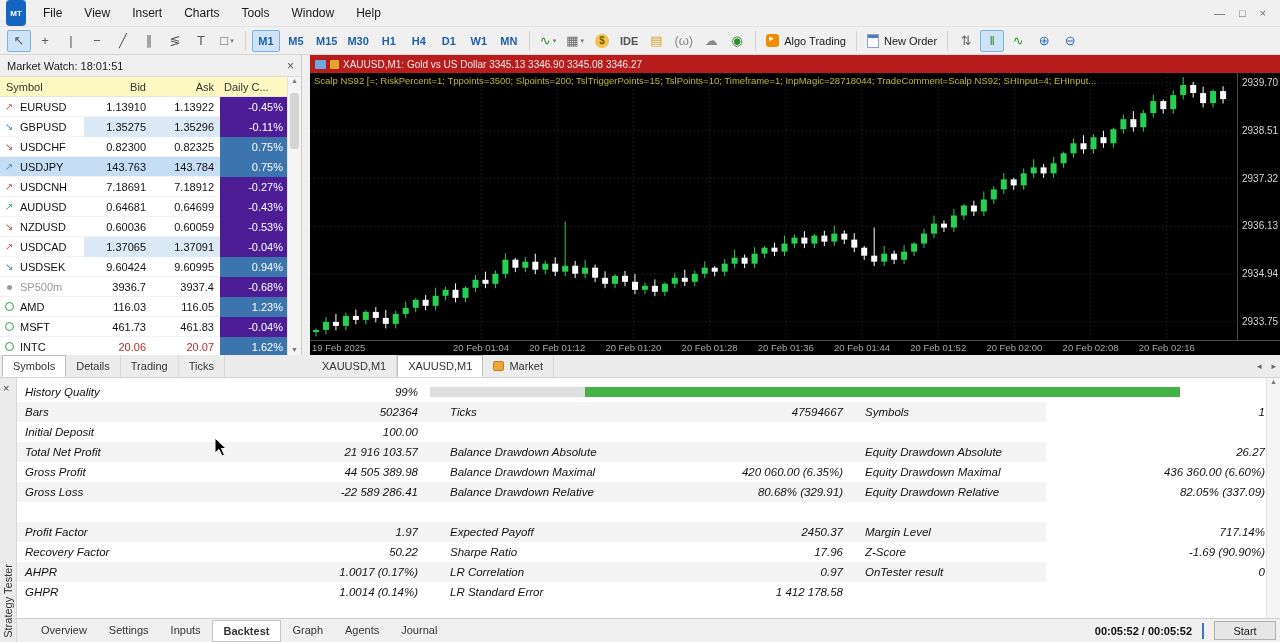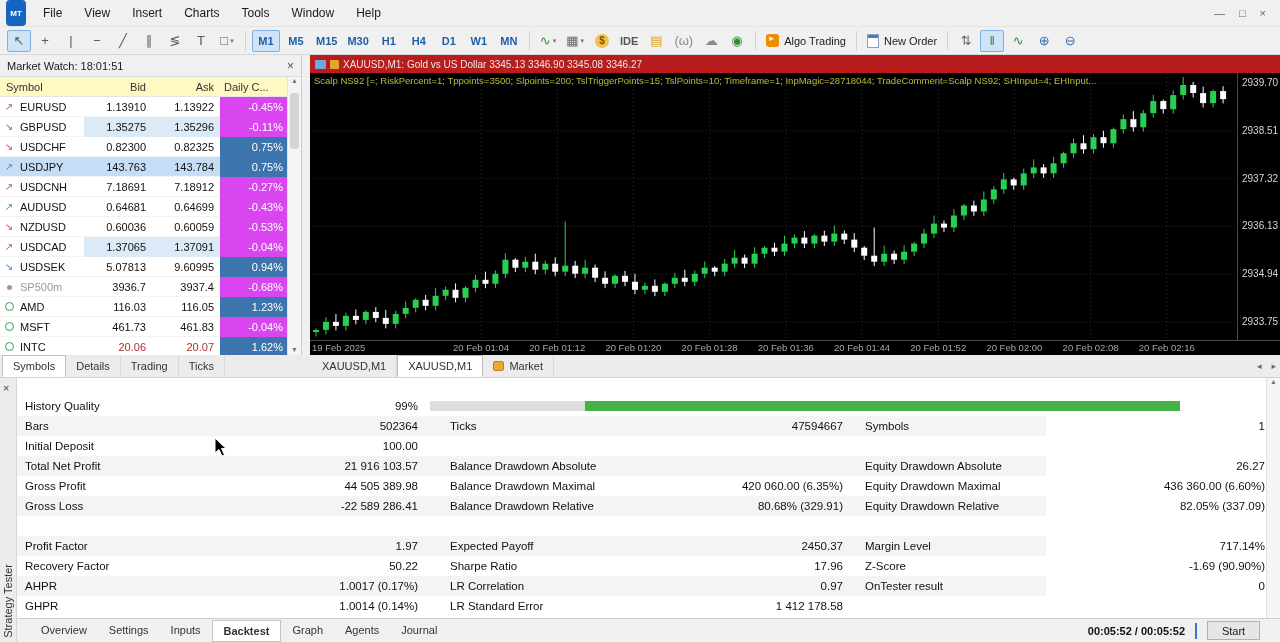--- a/index.html
+++ b/index.html
@@ -51,21 +51,21 @@
   .mw-row.sel{background:#c6def5;}
   .mw-row.tick .mw-num{background:#dceaf8;}
   .mw-ic{text-align:center;font-size:10px;line-height:1;}
   .mw-ic .dot{width:5px;height:5px;border-radius:50%;background:#9a9a9a;display:inline-block;}
   .mw-ic .clock{width:9px;height:9px;border:1.5px solid #2e9e4f;border-radius:50%;display:inline-block;}
   .mw-sym{padding-left:2px;color:#111;}
   .mw-sym.muted{color:#9a9a9a;}
   .mw-num{text-align:right;padding-right:6px;color:#111;height:100%;line-height:20px;}
   .mw-chg{text-align:right;padding-right:5px;color:#fff;height:100%;line-height:20px;}
   .mw-chg.pos{background:#3c74ad;}
-  .mw-chg.neg{background:#d946ef;}
+  .mw-chg.neg{background:#4c1d95;}
   #mw-scrollbar{position:absolute;right:0;top:22px;width:14px;height:278px;background:#f5f5f5;
     border-left:1px solid #e2e2e2;font-size:7px;color:#777;text-align:center;}
   #mw-scrollbar .thumb{position:absolute;left:2px;top:16px;width:9px;height:56px;background:#d4d4d4;border-radius:3px;}
   #mw-scrollbar .dn{position:absolute;bottom:2px;left:0;width:100%;}
 
   
   #chart-window{position:absolute;left:310px;top:55px;width:970px;height:300px;background:#000;}
   .chart-titlebar{height:18px;background:#b91c1c;display:flex;align-items:center;padding:0 5px;
     color:#e8e8e8;font-size:10px;gap:4px;white-space:nowrap;overflow:hidden;}
   .ct-ico1{width:11px;height:9px;background:#6fa8dc;display:inline-block;border-radius:1px;}
@@ -92,41 +92,41 @@
   .market-ico{width:11px;height:10px;background:#eda833;border:1px solid #c07f1f;border-radius:2px;display:inline-block;}
   #tab-scroll{position:absolute;right:4px;top:0;height:100%;display:flex;align-items:center;gap:10px;color:#666;font-size:9px;}
 
   
   #tester{position:absolute;left:0;top:378px;width:1280px;height:240px;background:#fff;}
   #tester-strip{position:absolute;left:0;top:378px;width:17px;height:264px;background:#ececec;
     border-right:1px solid #d8d8d8;z-index:5;}
   #tester-close{position:absolute;top:4px;left:3px;font-size:11px;color:#444;}
   #tester-strip .vlabel{position:absolute;bottom:4px;left:2px;writing-mode:vertical-rl;
     transform:rotate(180deg);font-size:11px;color:#333;}
-  #tester-rows{position:absolute;left:0;top:14px;width:1060px;height:240px;}
+  #tester-rows{position:absolute;left:0;top:0;width:1060px;height:240px;font-style:italic;}
   .t-row{position:absolute;left:17px;right:14px;height:20px;font-size:11.5px;color:#111;}
   .t-row.alt{background:#f4f4f4;}
   .t-cell{position:absolute;top:0;line-height:20px;white-space:nowrap;}
   .c-l1{left:8px;}  .c-v1{left:180px;width:221px;text-align:right;}
   .c-l2{left:433px;} .c-v2{left:560px;width:266px;text-align:right;}
   .c-l3{left:848px;} .c-v3{left:1000px;width:248px;text-align:right;}
   .q-track{position:absolute;left:413px;top:5px;width:750px;height:10px;background:#dedede;}
   .q-fill{position:absolute;left:155px;top:0;width:595px;height:10px;background:#44b244;}
   #tester-scrollbar{position:absolute;right:0;top:378px;width:14px;height:240px;background:#f5f5f5;
     border-left:1px solid #e2e2e2;font-size:7px;color:#777;text-align:center;z-index:5;}
 
   
   #tester-tabs{position:absolute;left:0;top:618px;width:1280px;height:24px;background:#f0f0f0;
     border-top:1px solid #cfcfcf;display:flex;align-items:center;padding-left:30px;font-size:11px;}
   .tt{padding:4px 11px;color:#333;}
   .tt.active{background:#fff;border:1px solid #c4c4c4;font-weight:bold;}
   #tester-timer{margin-left:auto;color:#111;font-weight:bold;}
   #timer-sep{width:2px;height:16px;background:#3b78c4;margin:0 10px;}
-  #start-btn{width:53px;height:19px;background:#e6e6e6;border:1px solid #b0b0b0;font-size:11px;
-    color:#1a1a1a;margin-right:20px;font-family:"Liberation Sans",sans-serif;}
+  #start-btn{width:62px;height:19px;background:#e6e6e6;border:1px solid #b0b0b0;font-size:11px;
+    color:#1a1a1a;margin-right:4px;font-family:"Liberation Sans",sans-serif;}
 
   #mouse-cursor{position:absolute;left:214px;top:437px;z-index:50;}
 </style>
 </head>
 <body>
 
 <div id="menubar">
   <span id="app-logo">MT</span>
   <nav id="menu-items">
       <span class="menu-item">File</span>
@@ -300,21 +300,21 @@
       <div class="mw-row tick">
         <span class="mw-ic"><span style="color: rgb(192, 80, 80);">↗</span></span>
         <span class="mw-sym">USDCAD</span>
         <span class="mw-num">1.37065</span>
         <span class="mw-num">1.37091</span>
         <span class="mw-chg neg">-0.04%</span>
       </div>
       <div class="mw-row">
         <span class="mw-ic"><span style="color: rgb(74, 134, 200);">↘</span></span>
         <span class="mw-sym">USDSEK</span>
-        <span class="mw-num">5.07813</span>
+        <span class="mw-num">9.60424</span>
         <span class="mw-num">9.60995</span>
         <span class="mw-chg pos">0.94%</span>
       </div>
       <div class="mw-row">
         <span class="mw-ic"><span class="dot"></span></span>
         <span class="mw-sym muted">SP500m</span>
         <span class="mw-num">3936.7</span>
         <span class="mw-num">3937.4</span>
         <span class="mw-chg neg">-0.68%</span>
       </div>

